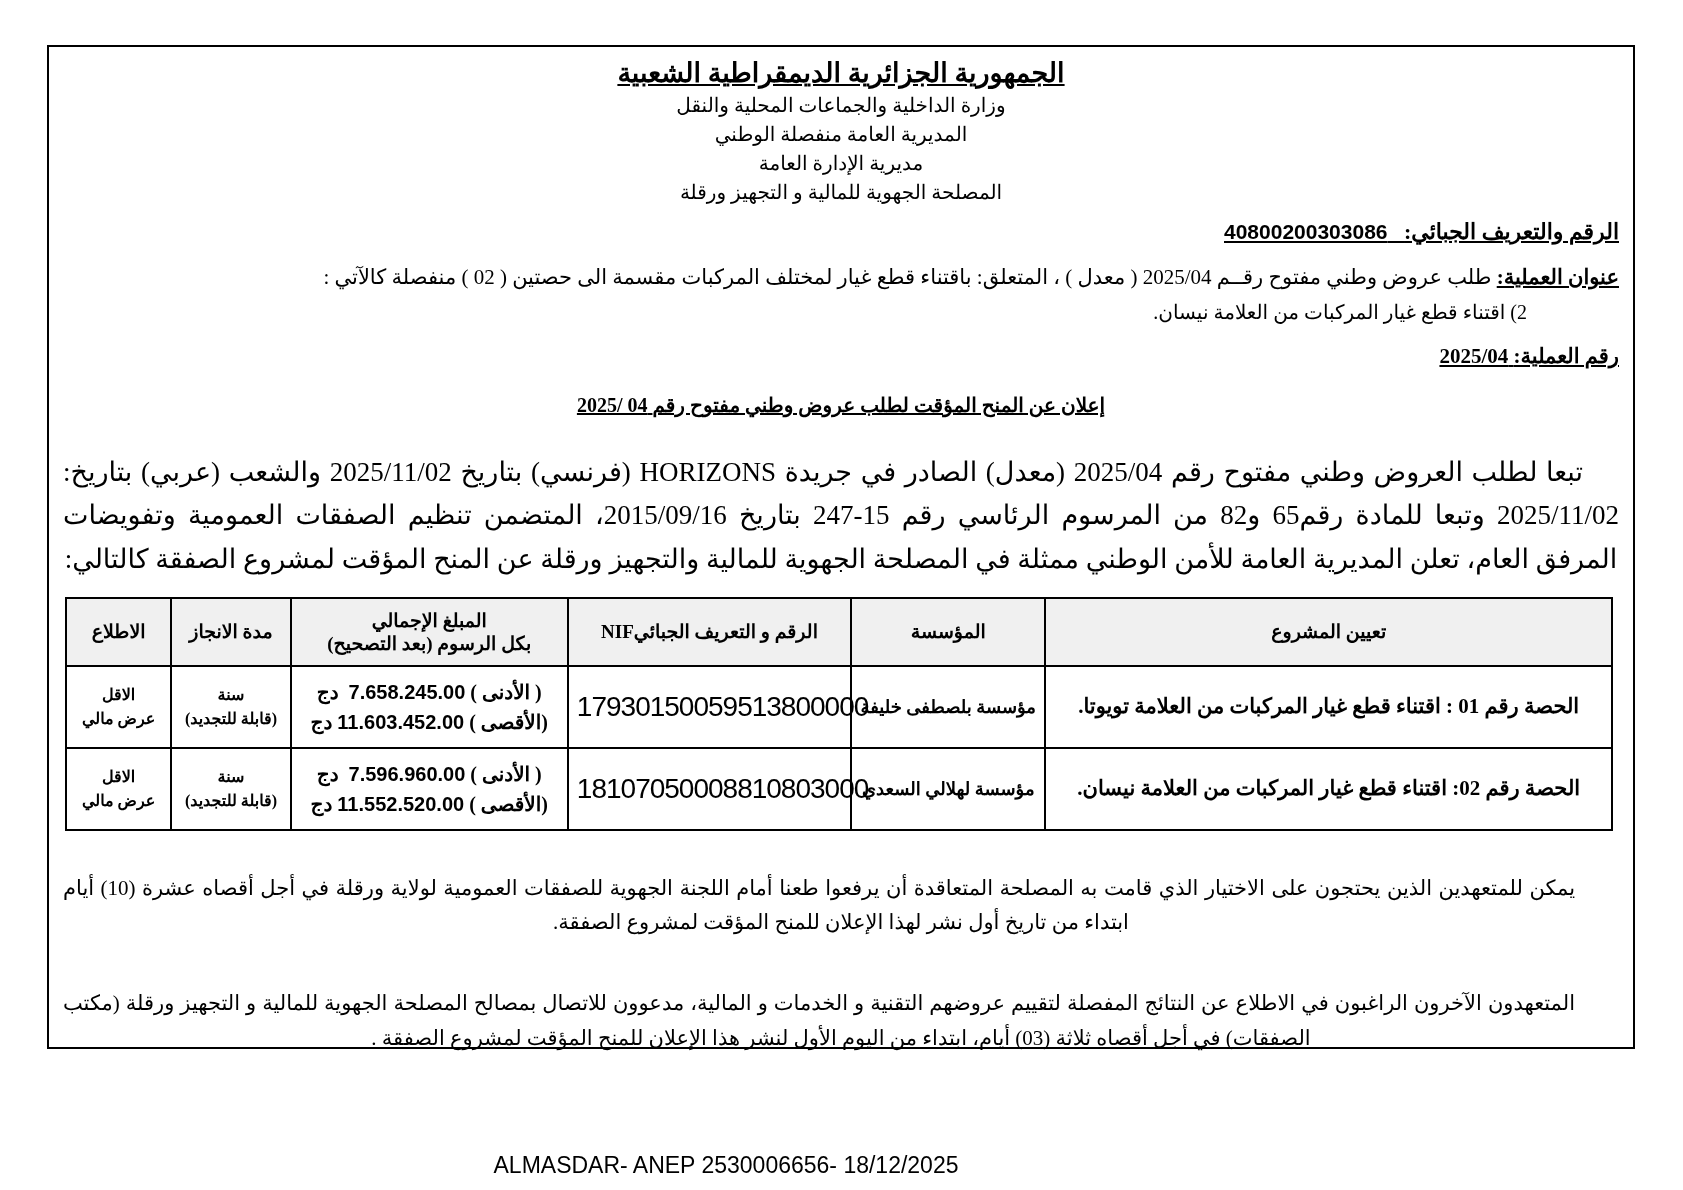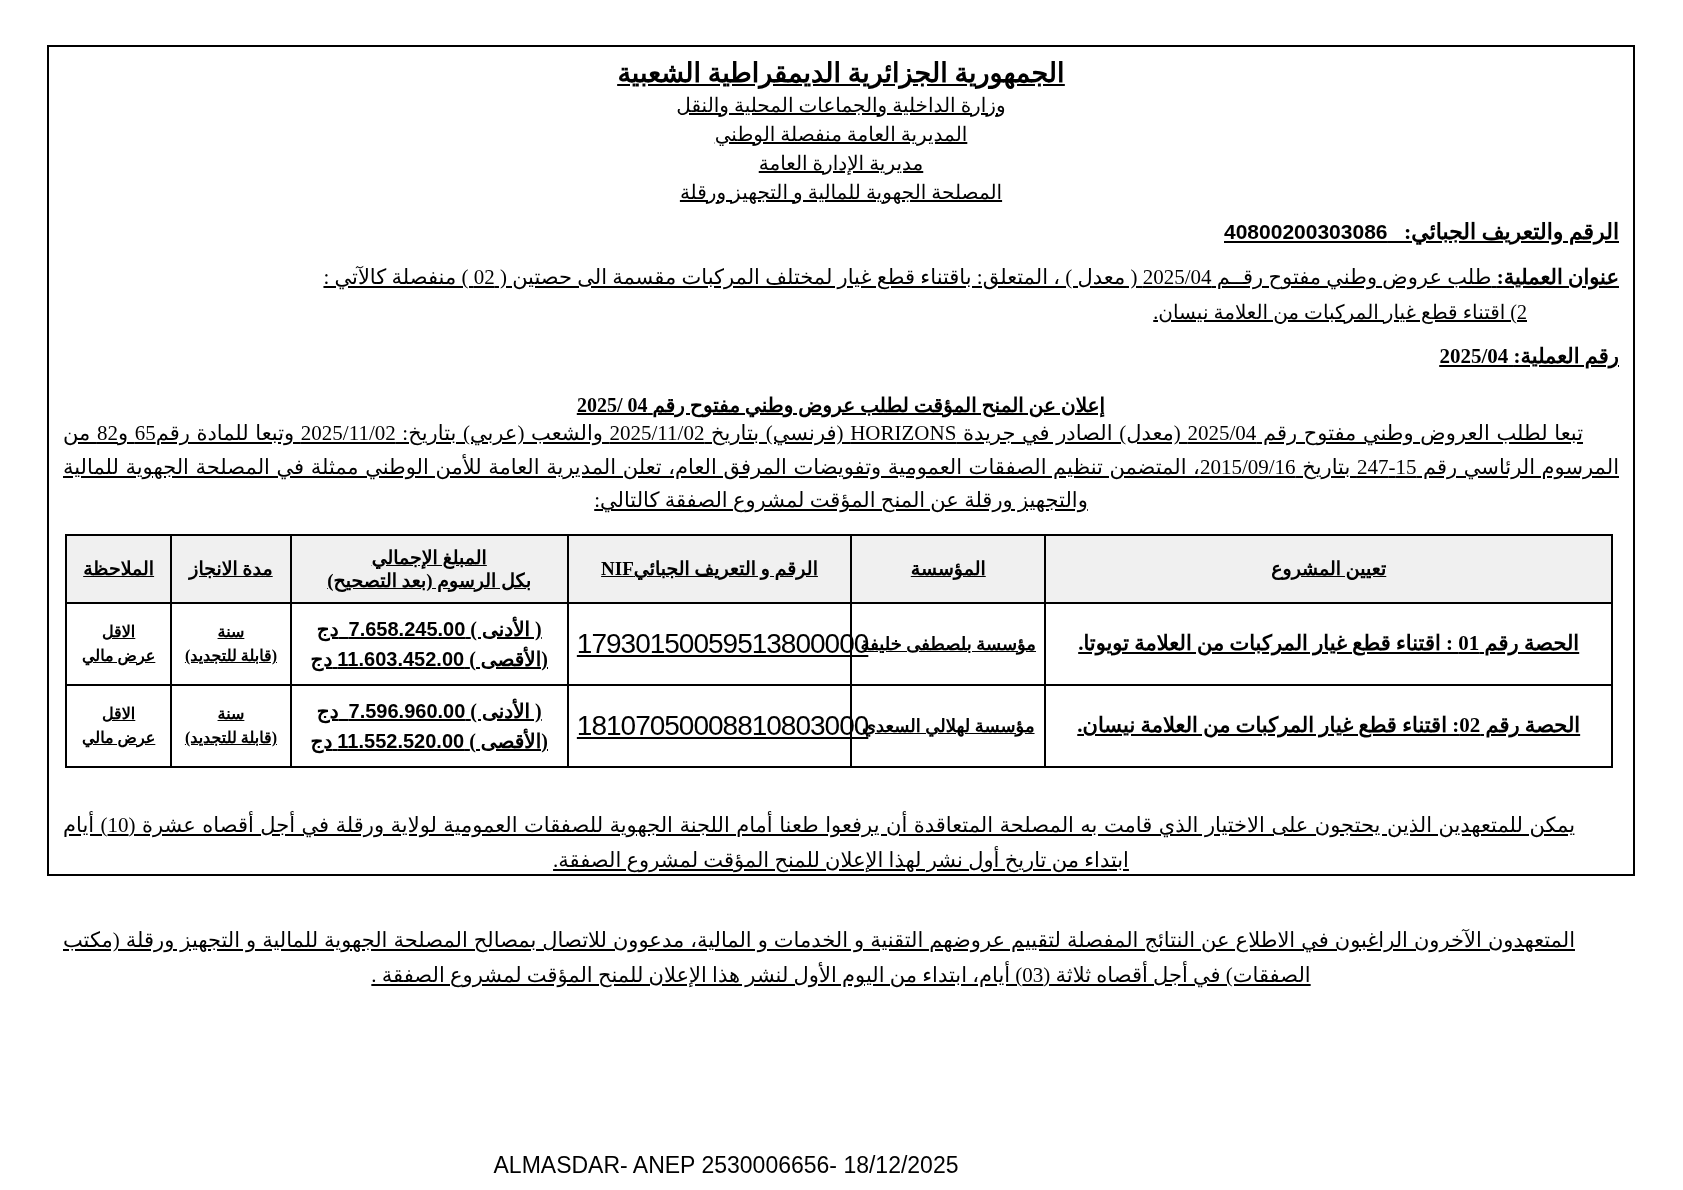--- a/index.html
+++ b/index.html
@@ -1,45 +1,44 @@
 <!DOCTYPE html>
 <html lang="ar"><head>
 <meta charset="utf-8">
 <style>
   html,body{margin:0;padding:0;}
   body{
     width:1683px;height:1190px;background:#ffffff;position:relative;
     font-family:"Liberation Serif","DejaVu Serif",serif;color:#000;
   }
   .frame{
-    position:absolute;left:47px;top:45px;width:1588px;height:831px;
+    position:absolute;left:47px;top:45px;width:1588px;height:1004px;
     border:2px solid #000;box-sizing:border-box;direction:rtl;
     padding:10px 14px 0 14px;
-    text-decoration:underline;
   }
   .u{text-decoration:underline;}
 
   .letterhead{text-align:center;}
   .lh-country{font-size:27px;font-weight:bold;text-decoration:underline;line-height:1.25;}
   .lh-line{font-size:20px;line-height:1.45;}
 
   .fiscal{font-size:22px;font-weight:bold;margin-top:12px;}
   .fiscal .val{font-family:"Liberation Sans","DejaVu Sans",sans-serif;font-size:21px;}
 
   .op-title{font-size:21px;margin-top:18px;line-height:1.4;}
   .op-title .label{font-weight:bold;text-decoration:underline;}
   .op-items{padding-right:92px;font-size:20px;margin-top:8px;}
   .op-item{margin-bottom:10px;}
 
   .op-number{font-size:21px;font-weight:bold;margin-top:20px;}
 
   .main-title{text-align:center;font-size:20px;font-weight:bold;margin-top:24px;}
 
   .intro{
-    font-size:21px;line-height:1.6;
+    font-size:27px;line-height:1.6;margin-top:34px;
     text-align:justify;text-align-last:center;text-indent:36px;
   }
 
   table.award{border-collapse:collapse;margin-top:16px;margin-right:6px;width:1548px;table-layout:fixed;}
   table.award th,table.award td{border:2px solid #000;box-sizing:border-box;}
   table.award th{background:#f0f0f0;font-size:19px;font-weight:bold;height:68px;padding:2px 6px;text-align:center;}
   table.award td{height:82px;padding:2px 8px;text-align:center;vertical-align:middle;}
   .col-project{width:560px;}
   .col-company{width:192px;}
   .col-nif{width:280px;}
@@ -114,21 +113,21 @@
     <thead>
       <tr>
         <th>تعيين المشروع</th>
         <th>المؤسسة</th>
         <th>الرقم و التعريف الجبائيNIF</th>
         <th>
           <div>المبلغ الإجمالي</div>
           <div>بكل الرسوم (بعد التصحيح)</div>
         </th>
         <th>مدة الانجاز</th>
-        <th>الملاحظة</th>
+        <th>الاطلاع</th>
       </tr>
     </thead>
     <tbody>
       <tr>
         <td class="cell-project">الحصة رقم 01 : اقتناء قطع غيار المركبات من العلامة تويوتا.</td>
         <td class="cell-company">مؤسسة بلصطفى خليفة</td>
         <td class="cell-nif">17930150059513800000</td>
         <td class="cell-amount">
           <div><span>( الأدنى )</span> <span class="num">7.658.245.00</span>&nbsp;&nbsp;<span>دج</span></div>
           <div><span>(الأقصى )</span> <span class="num">11.603.452.00</span> <span>دج</span></div>

